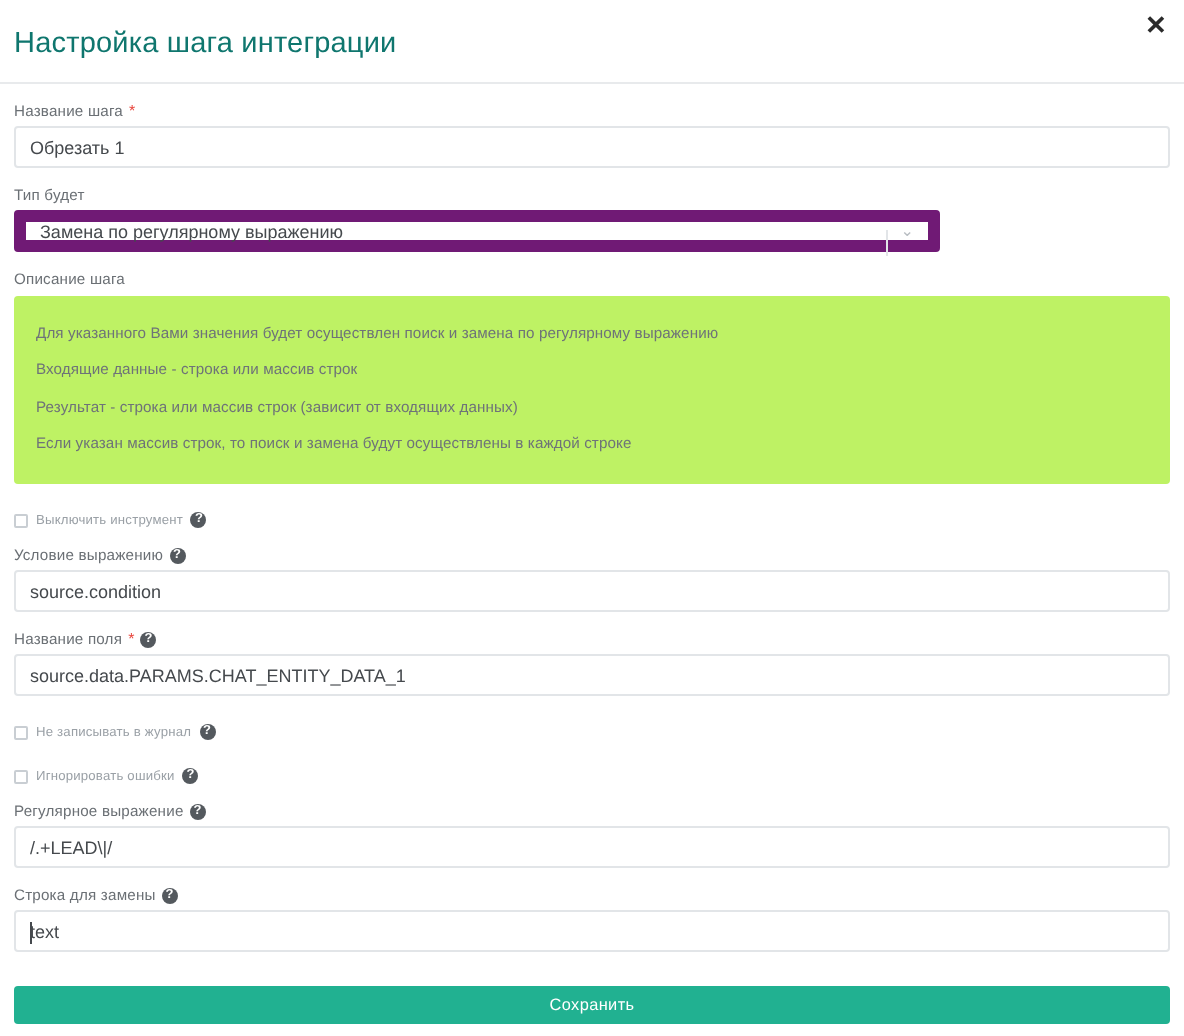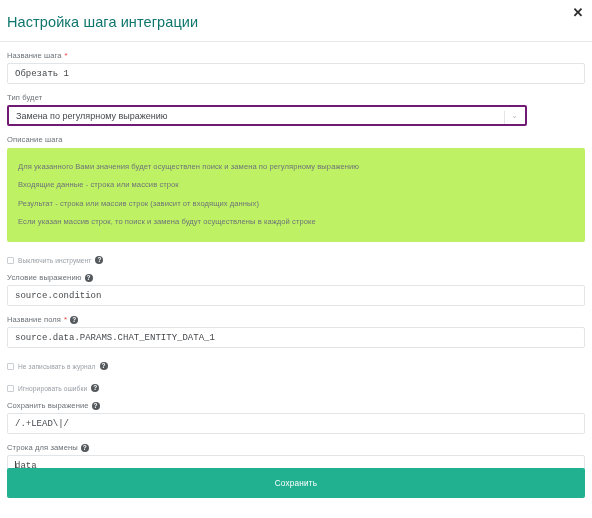--- a/index.html
+++ b/index.html
@@ -79,38 +79,38 @@
     width: 578px;
     height: 21px;
     border: 1px solid #e2e5e8;
     border-radius: 2px;
     background: #ffffff;
     font-size: 9px;
     color: #45494d;
     padding: 0 7px;
     display: flex;
     align-items: center;
-    font-family: Liberation Mono, monospace;
+    font-family: Liberation Sans, sans-serif;
     overflow: hidden;
     white-space: nowrap;
   }
   .input.caret { position: relative; }
   .input.caret::before {
     content: "";
     position: absolute;
     left: 7px;
     top: 5px;
     width: 1px;
     height: 11px;
     background: #45494d;
   }
   .select {
-    width: 520px;
+    width: 463px;
     height: 21px;
-    border: 2px solid #701a75;
+    border: 6px solid #701a75;
     border-radius: 2px;
     background: #ffffff;
     font-size: 9px;
     color: #45494d;
     padding: 0 7px;
     display: flex;
     align-items: center;
     position: relative;
     cursor: pointer;
   }
@@ -161,23 +161,23 @@
     cursor: pointer;
   }
   .checkrow .ctext {
     font-size: 6.6px;
     color: #9aa0a6;
     letter-spacing: 0.1px;
   }
   .save-btn {
     position: absolute;
     left: 7px;
-    bottom: 20px;
+    bottom: 6px;
     width: 578px;
-    height: 30px;
+    height: 19px;
     background: #21b191;
     color: #ffffff;
     border: none;
     border-radius: 2px;
     font-size: 8.2px;
     font-family: "Liberation Sans", sans-serif;
     cursor: pointer;
     letter-spacing: 0.2px;
   }
 </style>
@@ -254,31 +254,31 @@
     </div>
 
     <div class="checkrow">
       <span class="checkbox"></span>
       <span class="ctext">Игнорировать ошибки</span>
       <span class="help-icon">?</span>
     </div>
 
     <div class="field">
       <div class="label">
-        <span>Сохранить выражение</span>
+        <span>Регулярное выражение</span>
         <span class="help-icon">?</span>
       </div>
       <div class="input">/.+LEAD\|/</div>
     </div>
 
     <div class="field">
       <div class="label">
         <span>Строка для замены</span>
         <span class="help-icon">?</span>
       </div>
-      <div class="input caret">data</div>
+      <div class="input caret">text</div>
     </div>
 
   </div>
 
   <button class="save-btn">Сохранить</button>
 
 </div>
 
 </body></html>

